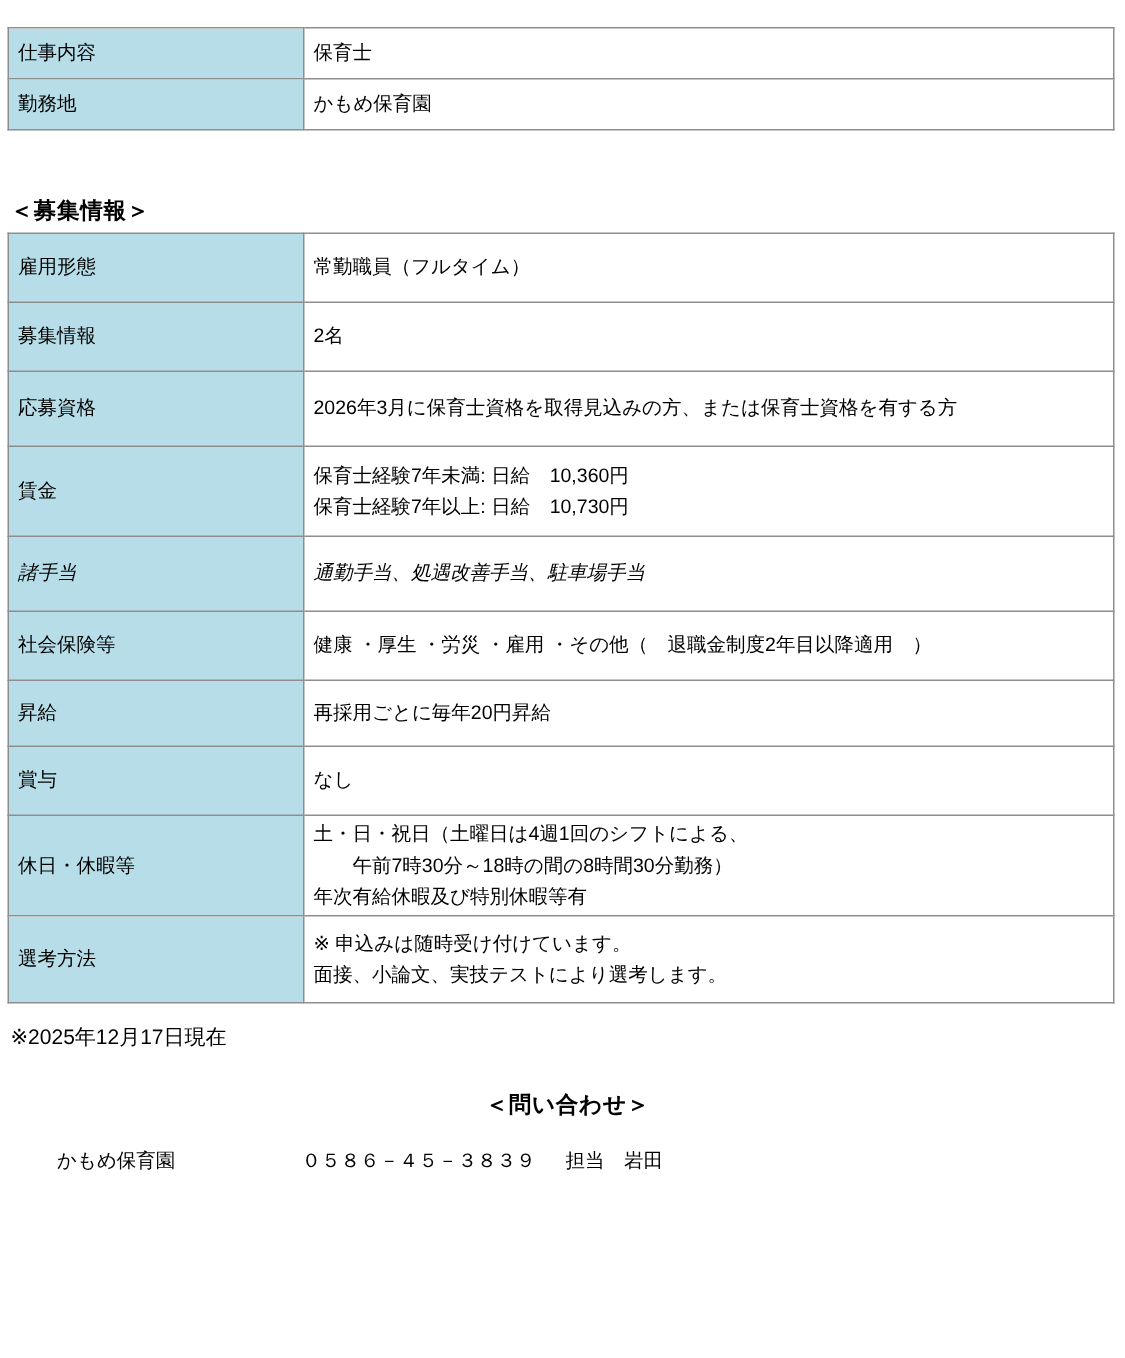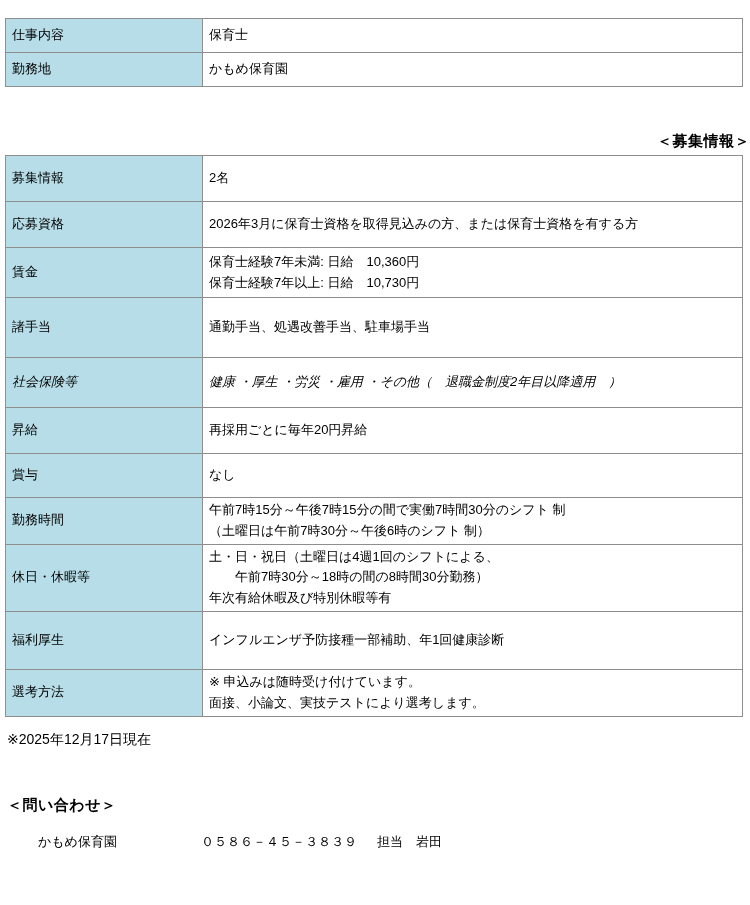--- a/index.html
+++ b/index.html
@@ -45,28 +45,28 @@
   #recruit-table tr:nth-child(3){height:50px;}
   #recruit-table tr:nth-child(4){height:60px;}
   #recruit-table tr:nth-child(5){height:50px;font-style:italic;}
   #recruit-table tr:nth-child(6){height:46px;}
   #recruit-table tr:nth-child(7){height:44px;}
   #recruit-table tr:nth-child(8){height:46px;}
   #recruit-table tr:nth-child(9){height:60px;}
   #recruit-table tr:nth-child(10){height:58px;}
   #recruit-table tr:nth-child(11){height:44px;}
   #recruit-table tr:nth-child(12){height:48px;}
-  .title-recruit{margin-top:45px;text-align:right;}
+  .title-recruit{margin-top:45px;}
   .date-note{
     font-size:14px;
     line-height:17px;
     margin-top:14px;
     margin-left:2px;
   }
-  .title-contact{margin-top:48px;}
+  .title-contact{margin-top:28px;text-align:center;}
   .contact-line{
     margin-top:20px;
     padding-left:33px;
     font-size:13px;
     line-height:17px;
   }
   .c-phone{margin-left:84px;}
   .c-person{margin-left:20px;}
 </style>
 </head>
@@ -86,20 +86,24 @@
         <td class="val">かもめ保育園</td>
       </tr>
     </tbody>
   </table>
 
   <div class="section-title title-recruit">＜募集情報＞</div>
 
   <table id="recruit-table">
     <tbody>
       <tr>
+        <td class="lbl">雇用形態</td>
+        <td class="val">常勤職員（フルタイム）</td>
+      </tr>
+      <tr>
         <td class="lbl">募集情報</td>
         <td class="val">2名</td>
       </tr>
       <tr>
         <td class="lbl">応募資格</td>
         <td class="val">2026年3月に保育士資格を取得見込みの方、または保育士資格を有する方</td>
       </tr>
       <tr>
         <td class="lbl">賃金</td>
         <td class="val">保育士経験7年未満: 日給　10,360円
@@ -115,33 +119,24 @@
       </tr>
       <tr>
         <td class="lbl">昇給</td>
         <td class="val">再採用ごとに毎年20円昇給</td>
       </tr>
       <tr>
         <td class="lbl">賞与</td>
         <td class="val">なし</td>
       </tr>
       <tr>
-        <td class="lbl">勤務時間</td>
-        <td class="val">午前7時15分～午後7時15分の間で実働7時間30分のシフト 制
-（土曜日は午前7時30分～午後6時のシフト 制）</td>
-      </tr>
-      <tr>
         <td class="lbl">休日・休暇等</td>
         <td class="val">土・日・祝日（土曜日は4週1回のシフトによる、
 　　午前7時30分～18時の間の8時間30分勤務）
 年次有給休暇及び特別休暇等有</td>
-      </tr>
-      <tr>
-        <td class="lbl">福利厚生</td>
-        <td class="val">インフルエンザ予防接種一部補助、年1回健康診断</td>
       </tr>
       <tr>
         <td class="lbl">選考方法</td>
         <td class="val">※ 申込みは随時受け付けています。
 面接、小論文、実技テストにより選考します。</td>
       </tr>
     </tbody>
   </table>
 
   <div class="date-note">※2025年12月17日現在</div>

